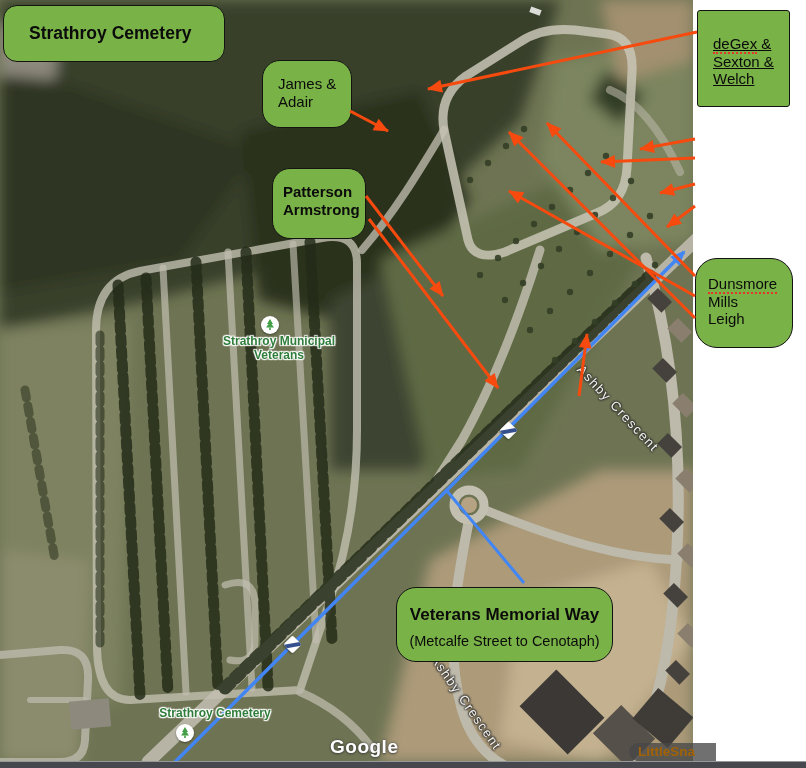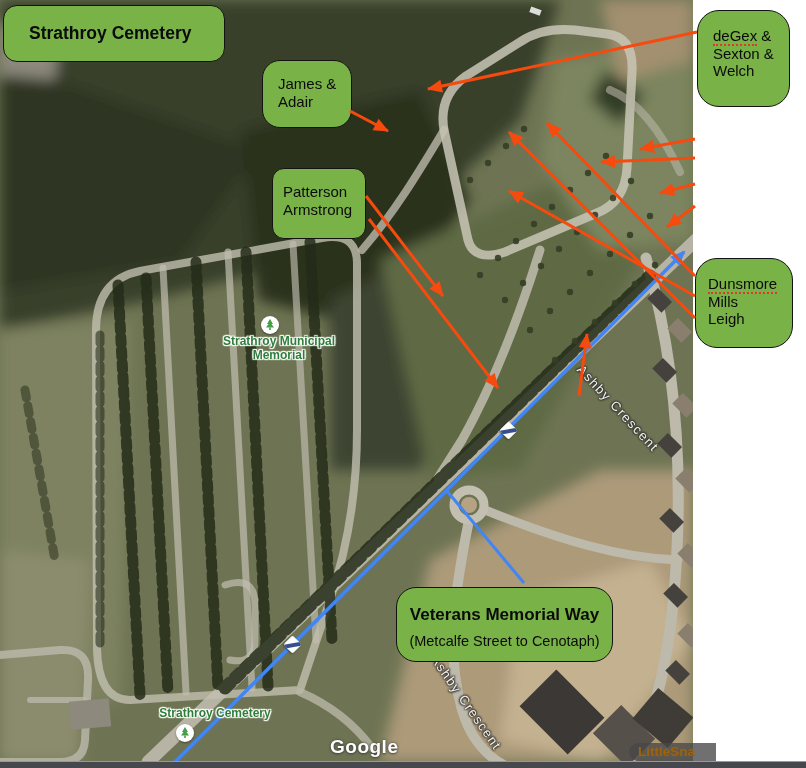--- a/index.html
+++ b/index.html
@@ -17,28 +17,28 @@
   #arrow-svg{position:absolute;left:0;top:0;z-index:5;pointer-events:none;}
   #bottom-bar{position:absolute;left:0;top:761px;width:806px;height:7px;background:#46484d;
         border-top:1px solid #97989a;z-index:6;}
   #snap-watermark{position:absolute;left:629px;top:743px;z-index:7;background:rgba(72,72,72,.78);
         color:#a16207;font-weight:bold;font-size:13.5px;padding:1px 10px 2px 9px;border-radius:9px 0 0 9px;
         width:68px;white-space:nowrap;overflow:hidden;}
   
   #title-box{left:3px;top:5px;width:222px;height:57px;border-radius:14px;display:flex;
         align-items:center;padding-left:25px;font-size:17.5px;font-weight:bold;}
   #james-box{left:262px;top:60px;width:90px;height:68px;border-radius:18px;padding:14px 0 0 15px;}
-  #patterson-box{left:272px;top:168px;width:94px;height:71px;border-radius:12px;padding:14px 0 0 10px;}
+  #patterson-box{left:272px;top:168px;width:94px;height:71px;border-radius:18px;padding:14px 0 0 10px;font-weight:bold;}
   #cairn-box{left:542px;top:397px;width:75px;height:49px;border-radius:16px;text-align:center;
         font-size:16.5px;line-height:47px;}
   #veterans-box{left:396px;top:587px;width:217px;height:75px;border-radius:20px;text-align:center;
         padding-top:18px;}
   #veterans-box .vt{font-size:17px;font-weight:bold;}
   #veterans-box .vs{font-size:14.5px;margin-top:9px;}
-  #degex-box{left:697px;top:10px;width:93px;height:97px;border-radius:22px;padding:16px 0 0 15px;}
+  #degex-box{left:697px;top:10px;width:93px;height:97px;border-radius:3px;padding:24px 0 0 15px;text-decoration:underline;}
   #payne-box{left:695px;top:118px;width:102px;height:110px;border-radius:24px;padding:17px 0 0 11px;}
   #dunsmore-box{left:695px;top:258px;width:98px;height:90px;border-radius:22px;padding:16px 0 0 12px;}
   .sq{border-bottom:2px dotted #e5362a;padding-bottom:0px;}
   
   .poi-label{position:absolute;color:#2f7d3b;font-size:12px;font-weight:bold;text-align:center;
         text-shadow:0 0 2px #fff,0 0 2px #fff,1px 1px 1px #fff,-1px -1px 1px #fff,1px -1px 1px #fff,-1px 1px 1px #fff;}
   .street-label{position:absolute;color:#f4f2ee;font-size:13px;letter-spacing:1.5px;white-space:nowrap;
         text-shadow:0 1px 2px rgba(45,45,45,.95),0 -1px 2px rgba(45,45,45,.95),1px 0 2px rgba(45,45,45,.95),-1px 0 2px rgba(45,45,45,.95);
         transform-origin:left top;}
   .tree-marker{position:absolute;width:18px;height:18px;background:#fff;border-radius:50%;
@@ -179,21 +179,21 @@
 
     <div class="tree-marker" style="left:261px;top:316px;">
       <svg width="12" height="12" viewBox="0 0 12 12">
         <path d="M6,0 L9,5 H3 Z" fill="#43a047"></path>
           <path d="M6,3 L10,8.5 H2 Z" fill="#43a047"></path>
         <rect x="5.2" y="8.5" width="1.6" height="2.5" fill="#43a047"></rect>
       </svg>
     </div>
     <div class="poi-label" style="left:209px;top:334px;width:140px;">
       <div>Strathroy Municipal</div>
-      <div>Memorial</div>
+      <div>Veterans</div>
     </div>
 
     <div class="tree-marker" style="left:176px;top:724px;">
       <svg width="12" height="12" viewBox="0 0 12 12">
         <path d="M6,0 L9,5 H3 Z" fill="#43a047"></path>
           <path d="M6,3 L10,8.5 H2 Z" fill="#43a047"></path>
         <rect x="5.2" y="8.5" width="1.6" height="2.5" fill="#43a047"></rect>
       </svg>
     </div>
     <div class="poi-label" style="left:155px;top:706px;width:120px;">Strathroy Cemetery</div>

